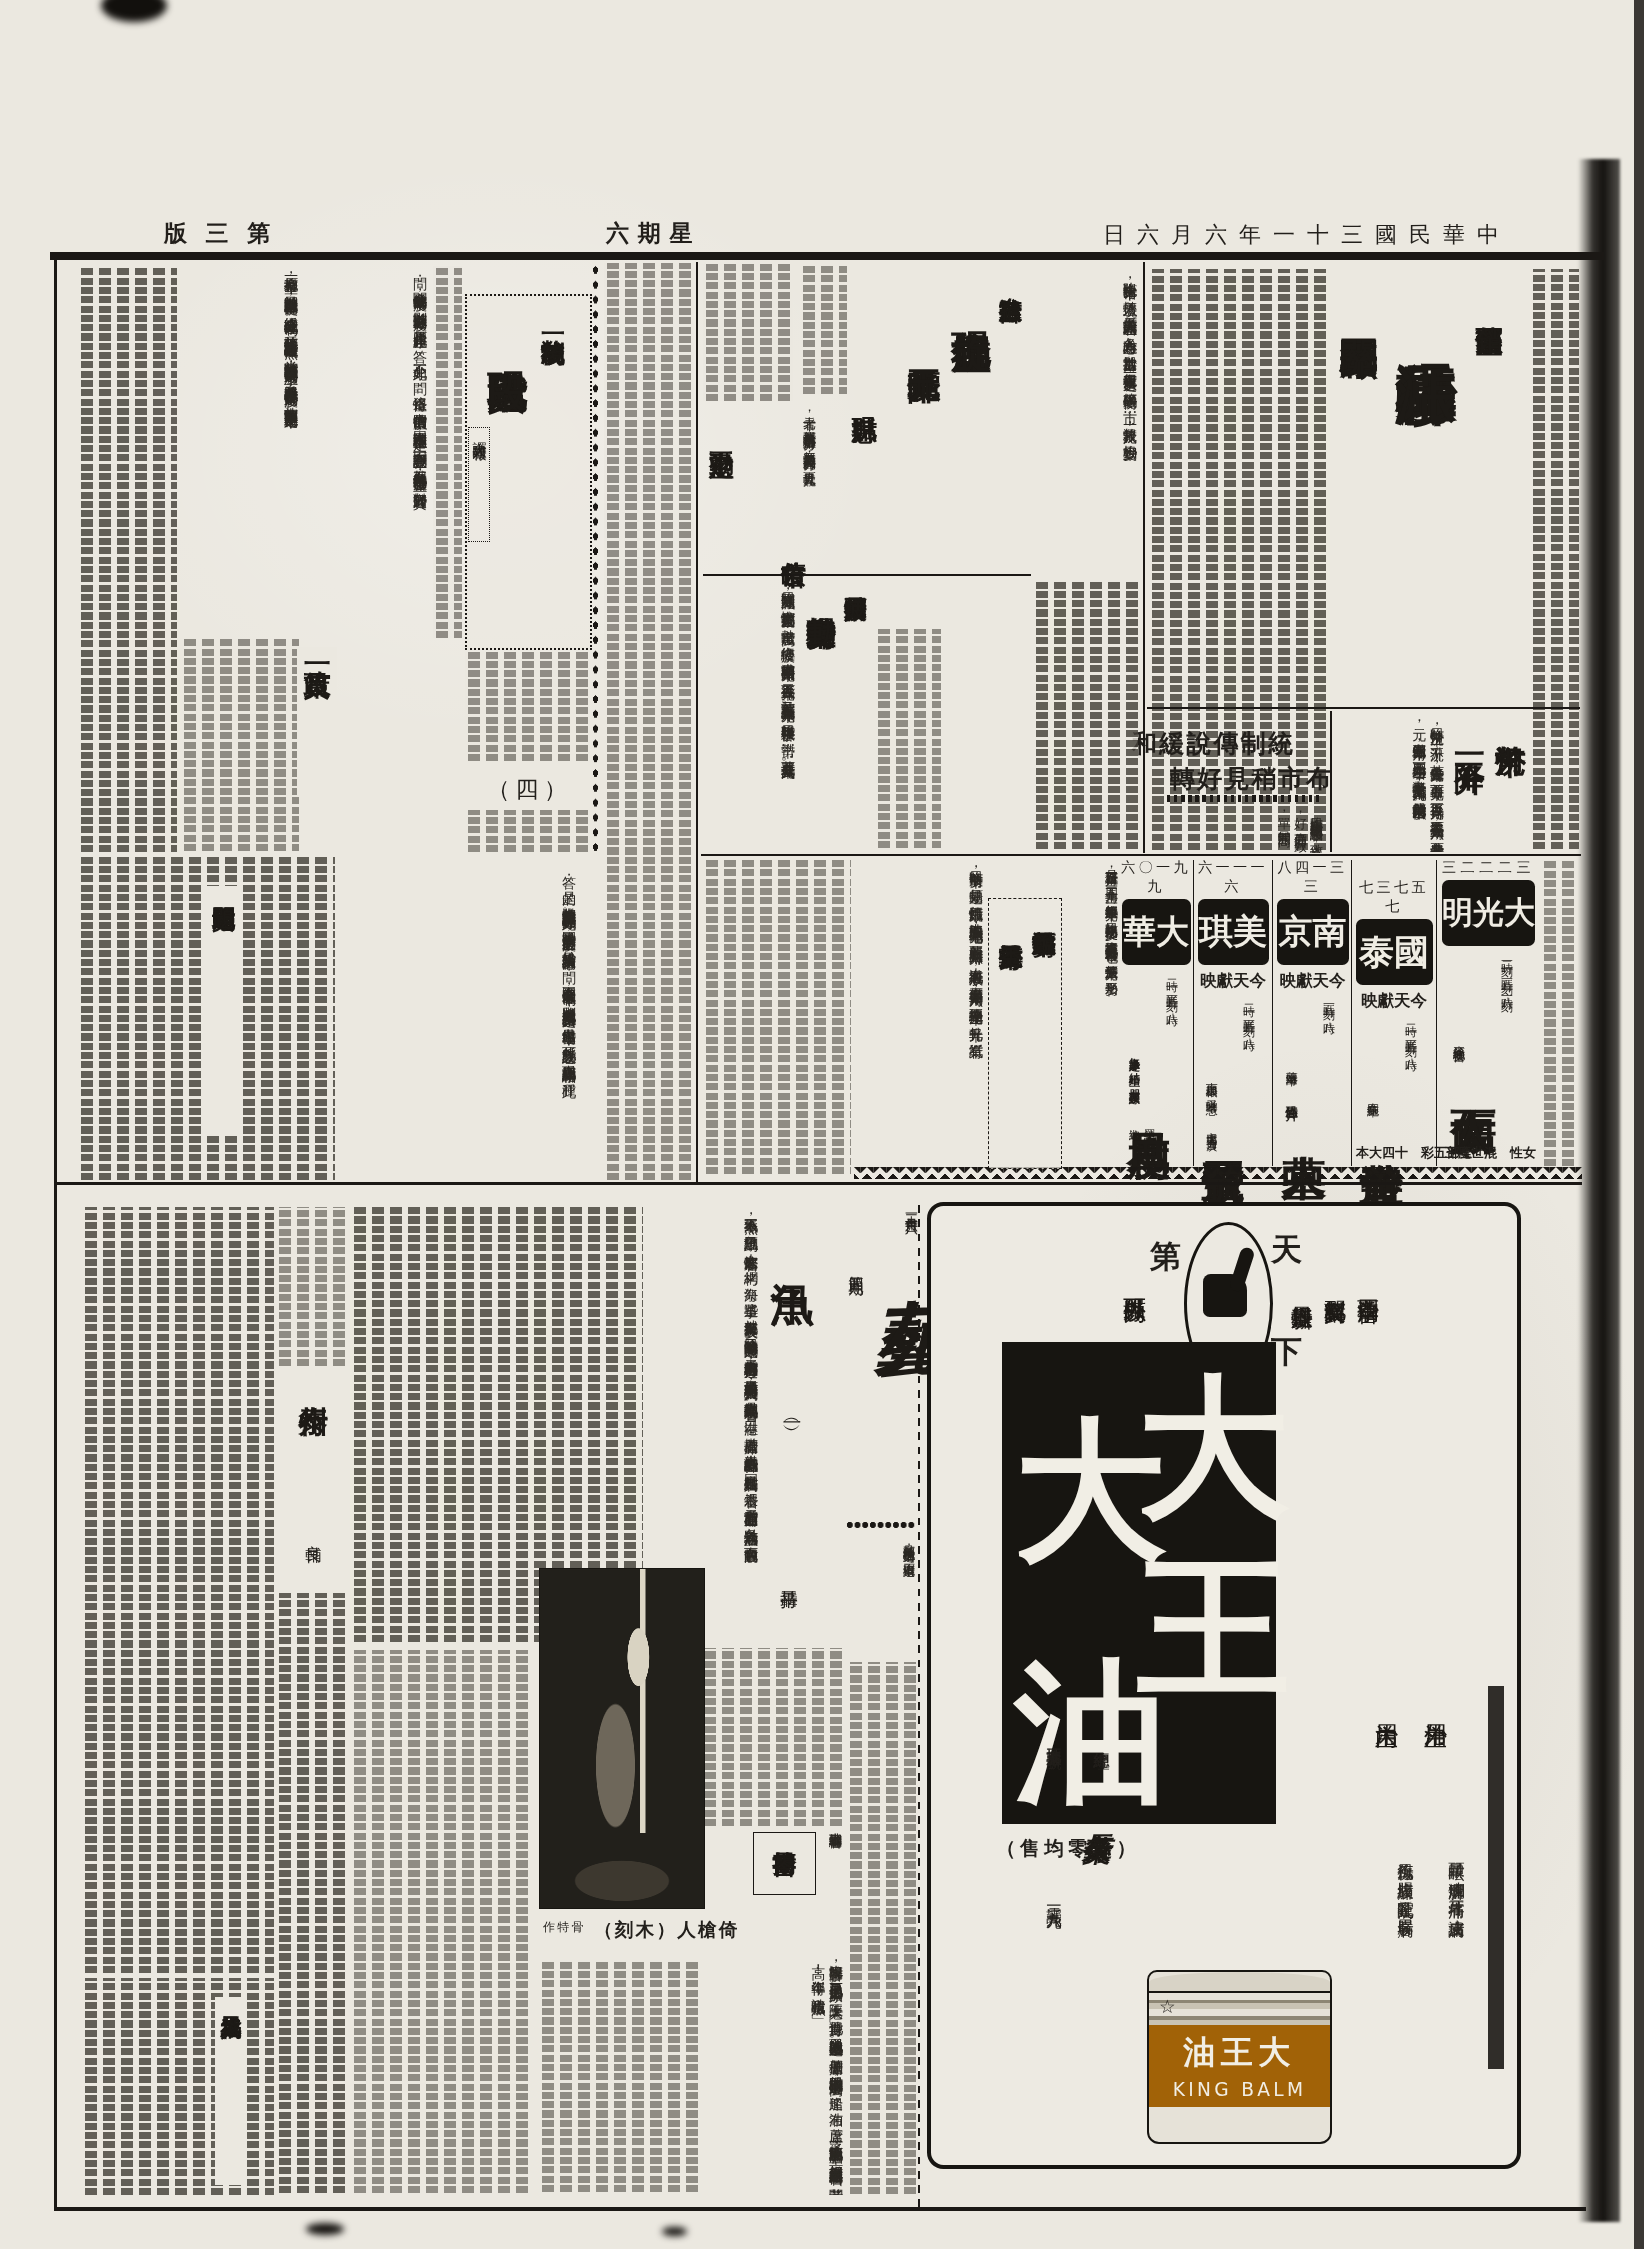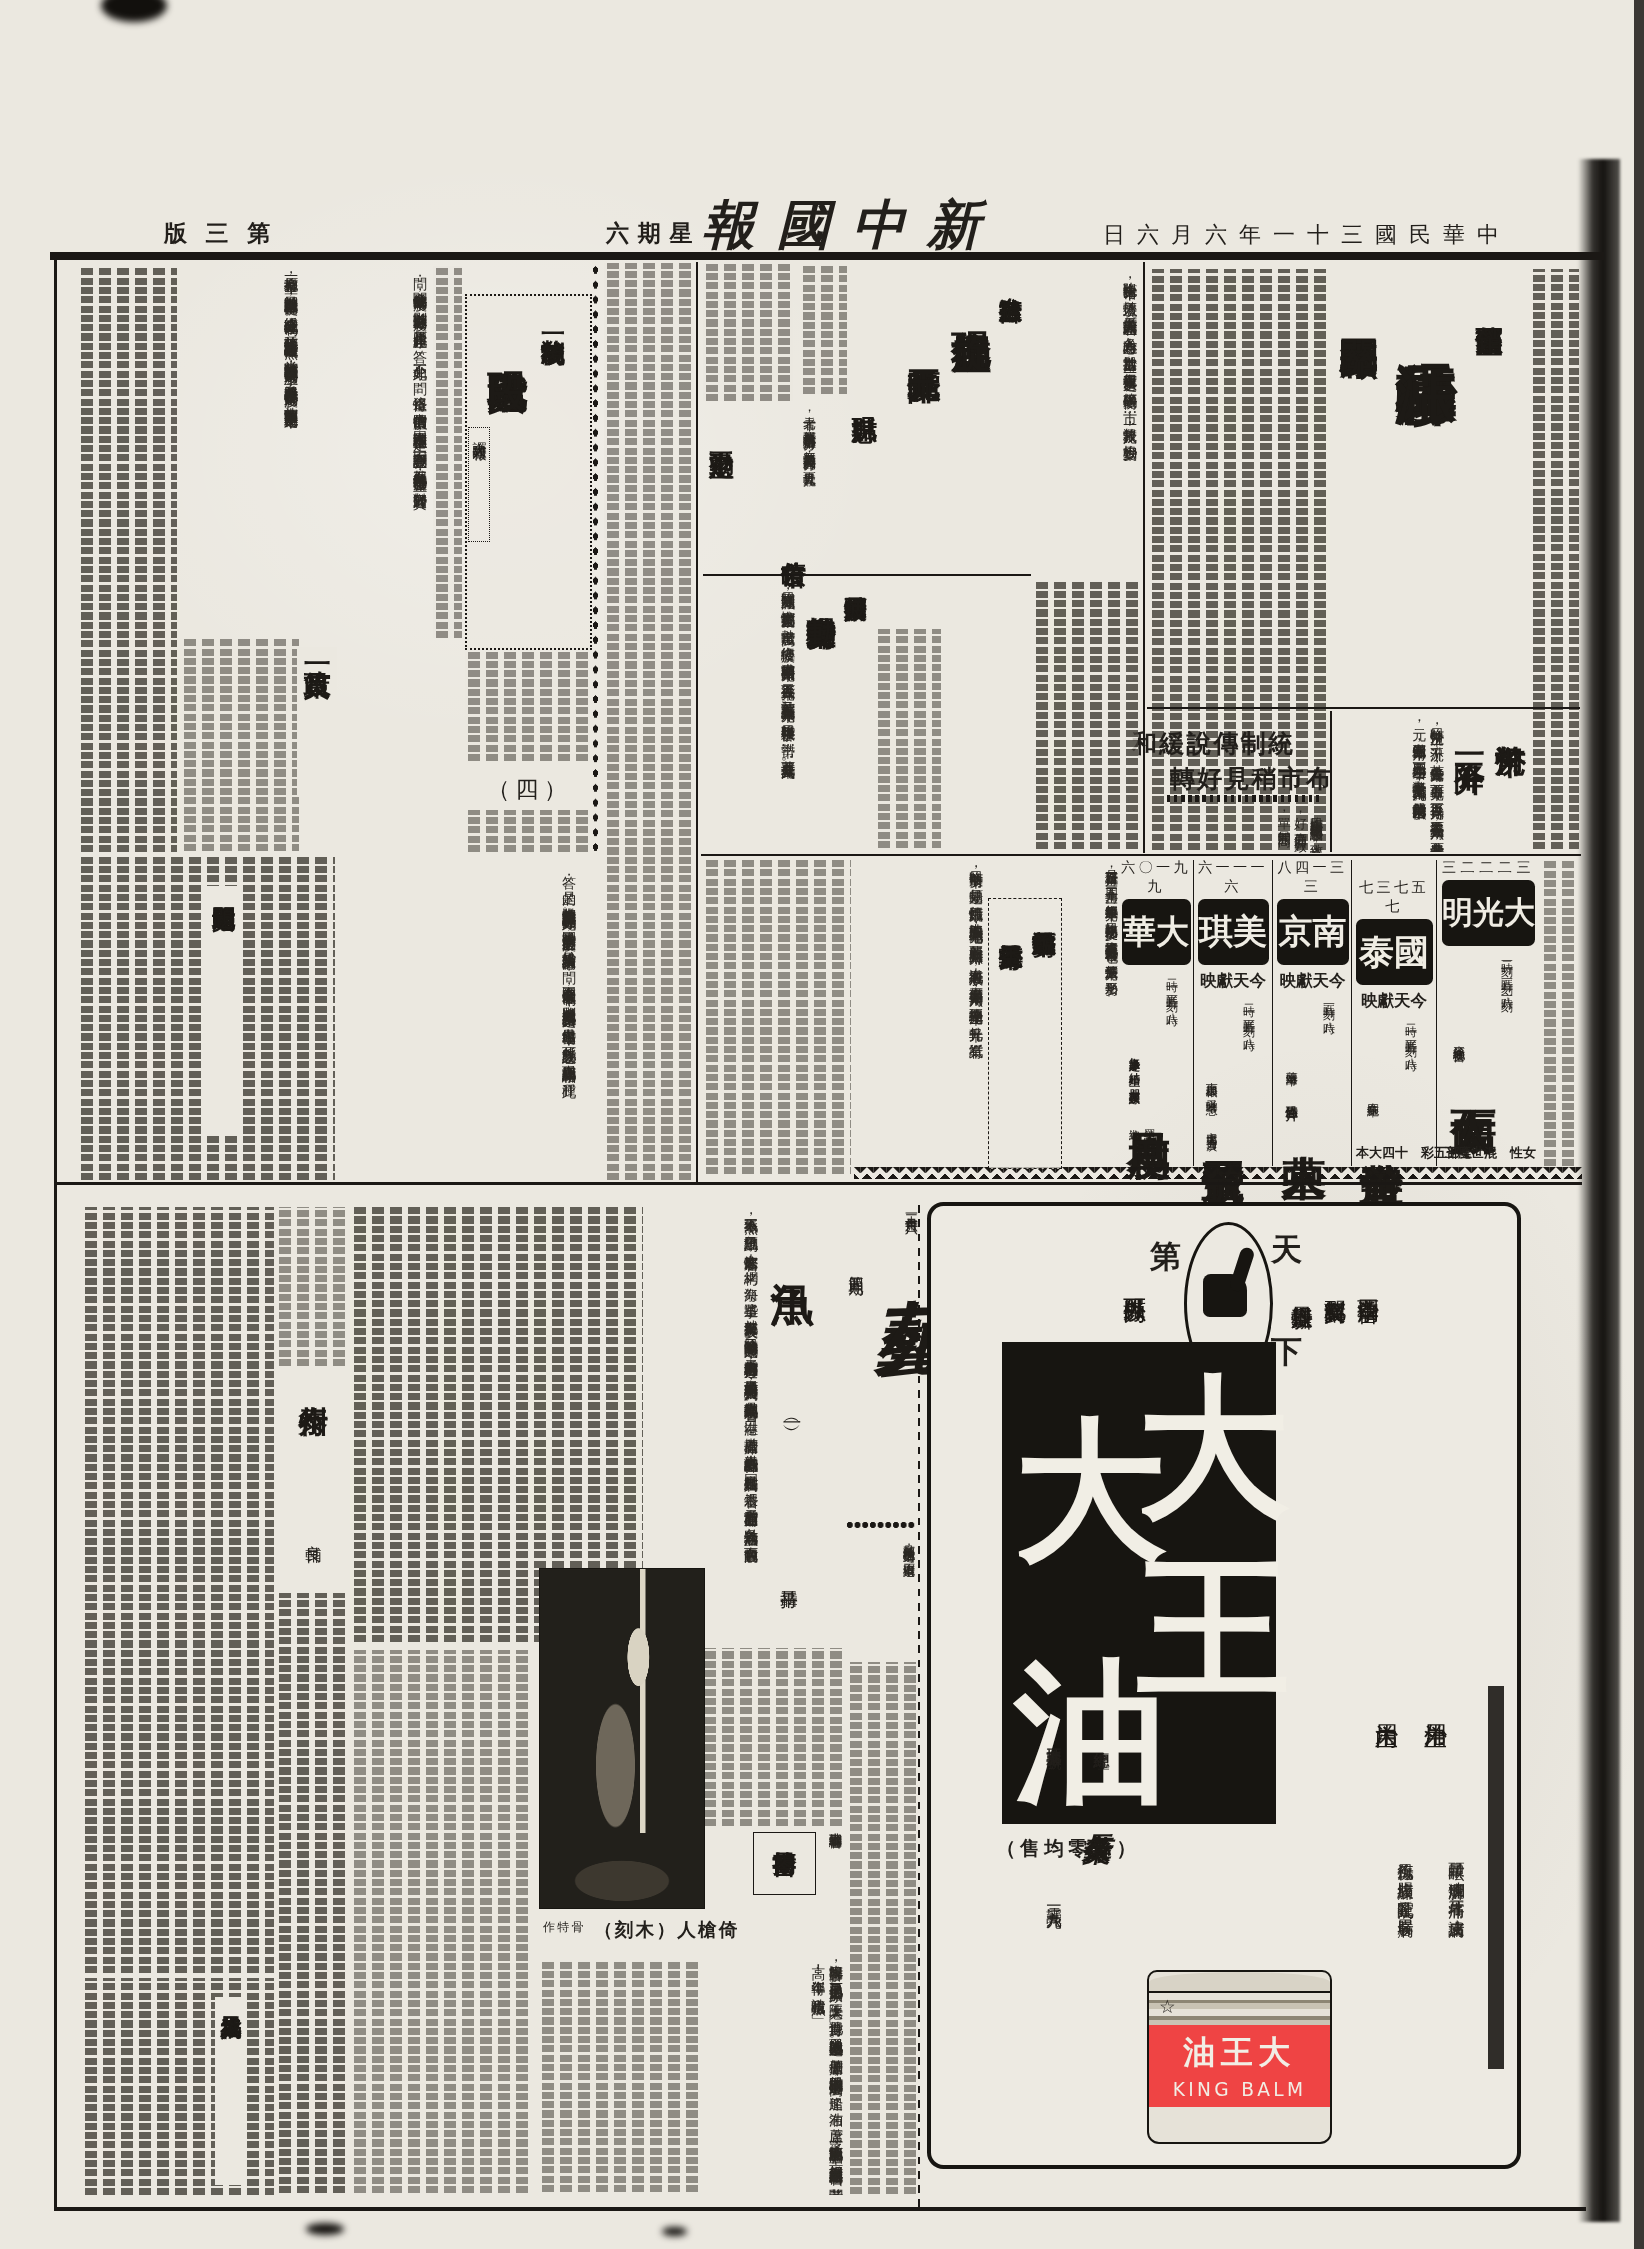--- a/index.html
+++ b/index.html
@@ -34,21 +34,21 @@
        linear-gradient(45deg,#1b1815 25%,transparent 25%) 0 0/13px 13px;}
   .gutter{background:linear-gradient(90deg,rgba(20,18,15,0) 0,rgba(20,18,15,.85) 35%,#14120f 60%,rgba(20,18,15,.7) 100%);
           filter:blur(1.6px);}
   .paperpad{background:#ebe8e0;padding:3.3px 2.2px;}
   .adframe{border:4.9px solid #171511;border-radius:16.4px;background:#edeae2;}
   .blackblock{background:#171511;}
   .bigchar{position:absolute;color:#f1eee5;font-weight:bold;font-family:"DejaVu Serif",serif;}
   .oval{border:3.3px solid #171511;border-radius:50%;background:#ece9e1;}
   .jarbody{background:#e6e2d8;border:2.7px solid #171511;border-radius:9.9px 9.9px 12px 12px;overflow:hidden;}
   .jarridge{background:repeating-linear-gradient(0deg,#c9c3b4 0 5.5px,#8d8674 5.5px 8.8px,#e6e2d8 8.8px 16.4px);}
-  .jarlabel{background:#ef4444;color:#f1eee5;display:flex;flex-direction:column;align-items:center;justify-content:center;}
+  .jarlabel{background:#a16207;color:#f1eee5;display:flex;flex-direction:column;align-items:center;justify-content:center;}
   .woodcut{background:
       radial-gradient(ellipse 18.6px 49px at 60% 26%, #d9d3c2 0 58%, transparent 60%),
       linear-gradient(#ddd7c6,#ddd7c6) 63% 0/5.5px 78% no-repeat,
       radial-gradient(ellipse 33px 104px at 46% 58%, #6e675a 0 58%, transparent 60%),
       radial-gradient(ellipse 77px 33px at 50% 92%, #3d382f 0 60%, transparent 62%),
       #22201b;border:1.1px solid #171511;}
   .smudge{background:#12100d;border-radius:50%;filter:blur(3.8px);}
 </style>
 </head>
 <body>
@@ -56,21 +56,20 @@
 <div id="page">
 
   <div class="abs smudge" style="left:101px;top:-11px;width:66px;height:33px;"></div>
   <div class="abs gutter" style="left:1578px;top:159px;width:42px;height:2063px;"></div>
   <div class="abs rule" style="left:1634px;top:0;width:9.9px;height:2250px;opacity:.85;"></div>
   <div class="abs smudge" style="left:306px;top:2223px;width:38px;height:12px;"></div>
   <div class="abs smudge" style="left:662px;top:2227px;width:25px;height:8.8px;"></div>
 
   <div class="abs h-rtl" style="left:164px;top:218px;font-size:23px;letter-spacing:18.6px;font-weight:bold;">版三第</div>
   <div class="abs h-rtl" style="left:606px;top:218px;font-size:23px;letter-spacing:8.8px;font-weight:bold;">六期星</div>
-  <div class="abs h-rtl" style="left:702px;top:190px;font-size:53px;letter-spacing:22px;font-weight:bold;font-style:italic;">報國中新</div>
   <div class="abs h-rtl" style="left:1103px;top:220px;font-size:22px;letter-spacing:12px;">日六月六年一十三國民華中</div>
   <div class="abs rule" style="left:50px;top:252px;width:1554px;height:7.7px;"></div>
 
   <div class="abs rule" style="left:54px;top:257px;width:2.7px;height:1953px;"></div>
   <div class="abs rule" style="left:54px;top:2207px;width:1532px;height:3.8px;"></div>
 
   <div class="abs sim" style="left:1530px;top:269px;width:49px;height:580px;"></div>
   <div class="abs head-v" style="left:1471px;top:306px;height:263px;font-size:27px;">盛傳華南可以運銷</div>
   <div class="abs head-v" style="left:1386px;top:317px;height:405px;font-size:61px;">棉紗轉見猛漲</div>
   <div class="abs head-v" style="left:1333px;top:309px;height:405px;font-size:38px;">雙馬廠單出五千元關</div>

